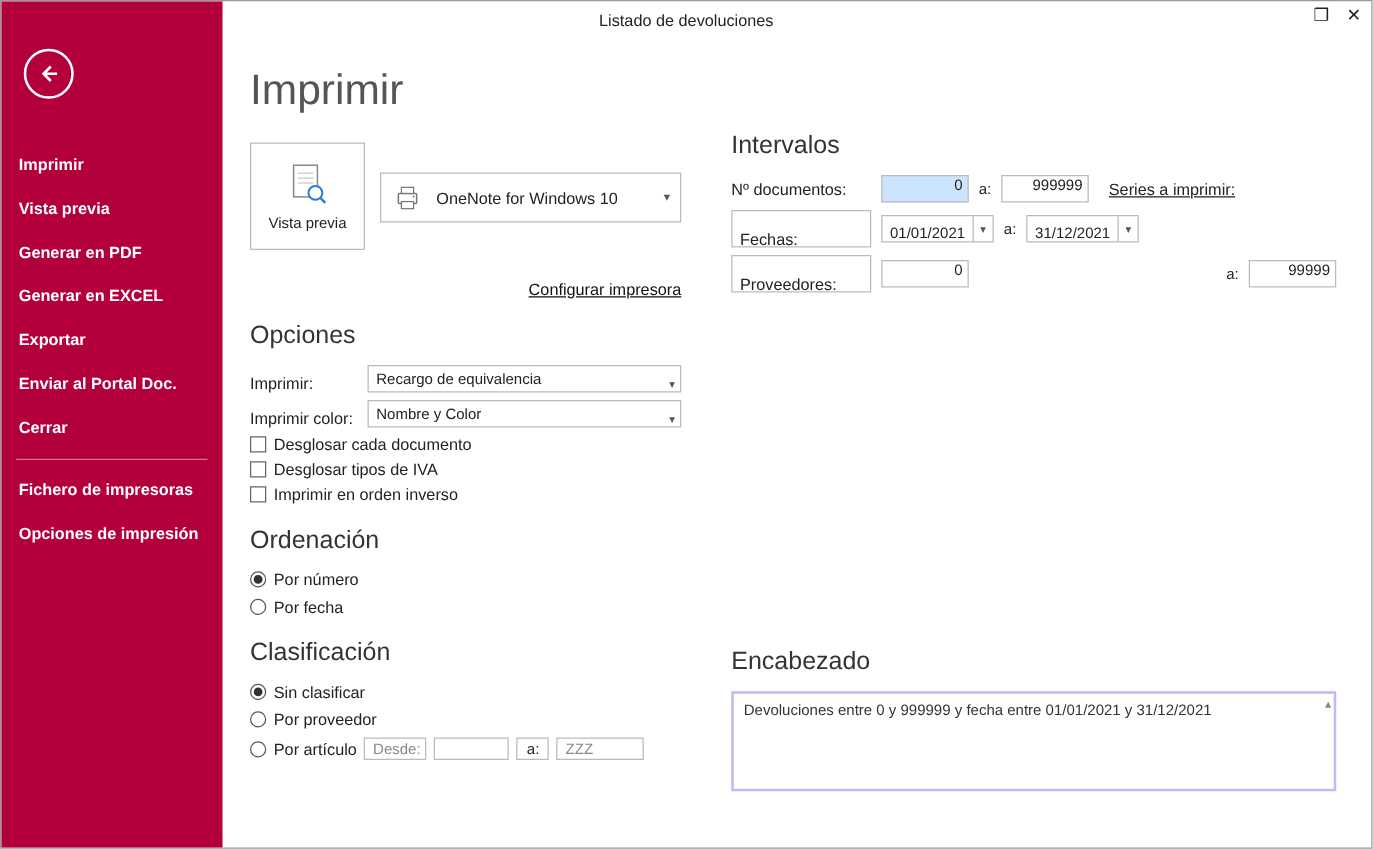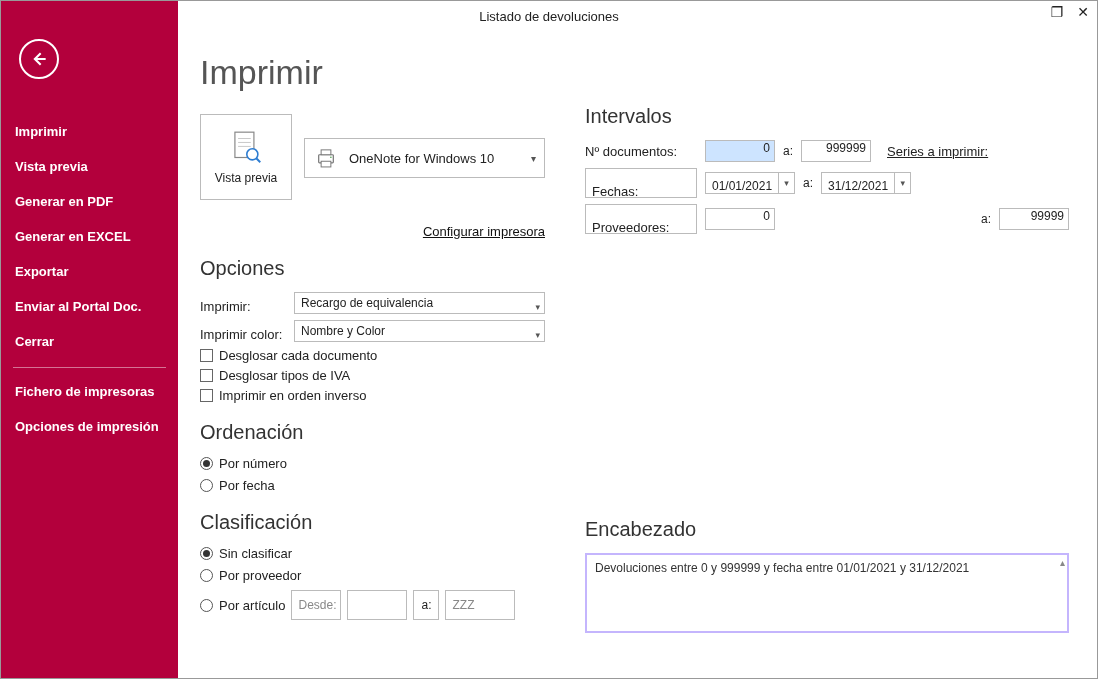--- a/index.html
+++ b/index.html
@@ -193,21 +193,21 @@
     color: #333;
     position: relative;
     margin-top: 8px;
   }
   .enc-text .scroll-hint {
     position: absolute; right: 2px; top: 2px; font-size: 10px; color: #888;
   }
   
   .mini-inp {
     border: 1px solid #bbb;
-    height: 30px;
+    height: 18px;
     background: #fff;
     display: inline-flex; align-items: center;
     padding: 0 6px;
     font-size: 12px;
     color: #888;
   }
 </style>
 </head>
 <body>
 

